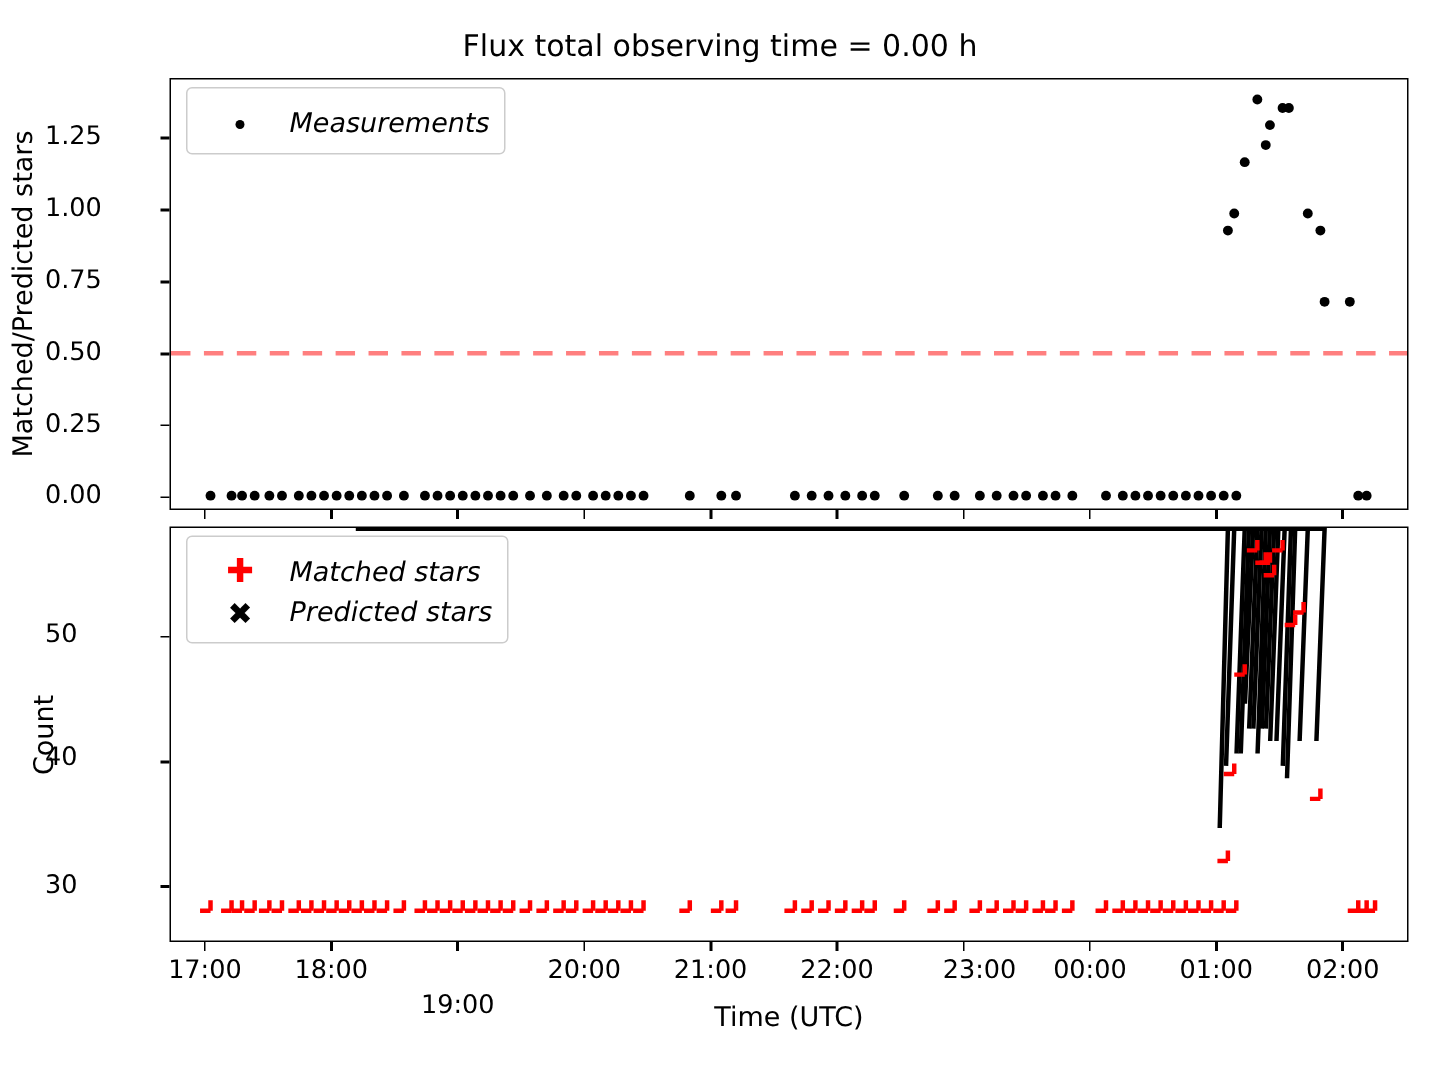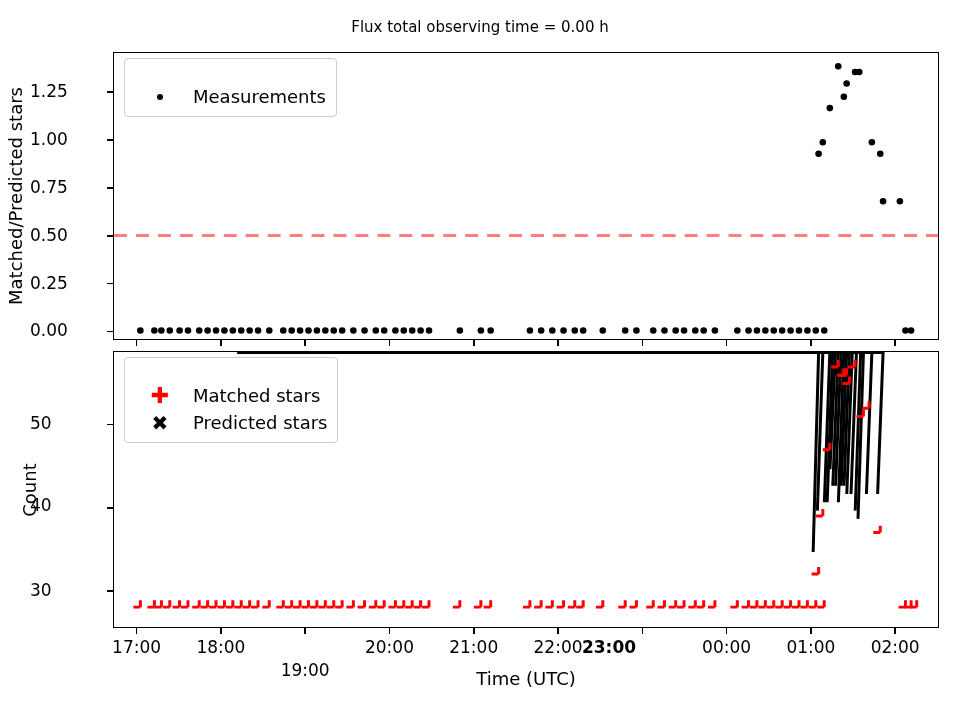--- a/index.html
+++ b/index.html
@@ -1,30 +1,30 @@
 <!DOCTYPE html>
 <html><head>
 <meta charset="utf-8">
 <style>
   html,body{margin:0;padding:0;background:#ffffff;}
   body{width:960px;height:720px;font-family:"DejaVu Sans","Liberation Sans",sans-serif;color:#000;}
   #fig{position:relative;width:960px;height:720px;overflow:hidden;background:#fff;}
-  .title{position:absolute;left:0;top:18px;width:960px;text-align:center;font-size:15px;color:#000;}
+  .title{position:absolute;left:0;top:18px;width:960px;text-align:center;font-size:20px;color:#000;}
   .panel{position:absolute;box-sizing:border-box;border:1.6px solid #000;background:#fff;}
   #panelTop{left:113px;top:52px;width:826px;height:288px;}
   #panelBot{left:113px;top:351px;width:826px;height:277px;}
   .plotsvg{position:absolute;left:0;top:0;width:100%;height:100%;display:block;}
   .ytick,.xtick{position:absolute;font-size:17px;color:#000;white-space:nowrap;}
   .ytick{text-align:left;}
   .xtick{text-align:center;}
   .tickmark{position:absolute;background:#000;}
   .ylabel{position:absolute;font-size:18px;color:#000;transform-origin:0 0;white-space:nowrap;}
   .xlabel{position:absolute;font-size:18px;color:#000;white-space:nowrap;text-align:center;}
   .legend{position:absolute;box-sizing:border-box;border:1px solid #cccccc;border-radius:4px;background:#fff;
-          box-shadow:0 0 0 0 rgba(0,0,0,0);padding:24px 10px 6px 8px;}
+          box-shadow:0 0 0 0 rgba(0,0,0,0);padding:10px 10px 6px 8px;font-style:italic;}
   .legend-row{display:flex;align-items:center;height:27px;}
   .legend-key{width:54px;display:flex;align-items:center;justify-content:center;flex:none;}
   .legend-label{font-size:18px;color:#000;white-space:nowrap;padding-left:6px;}
   .dotkey{width:6px;height:6px;border-radius:50%;background:#000;display:block;}
   .dashkey{width:44px;height:0;border-top:3px dashed #ff7f7f;display:block;}
   .plusglyph{color:#ff0000;font-size:22px;line-height:22px;font-weight:700;}
   .exglyph{color:#000000;font-size:20px;line-height:20px;font-weight:700;}
 </style>
 </head>
 <body>
@@ -278,21 +278,21 @@
       <div class="tickmark" style="left:304.3714285714287px;top:340px;width:1.6px;height:6px;"></div>
       <div class="xtick" style="left:344.4571428571429px;top:637px;width:90px;">20:00</div>
       <div class="tickmark" style="left:388.6571428571429px;top:628px;width:1.6px;height:6px;"></div>
       <div class="tickmark" style="left:388.6571428571429px;top:340px;width:1.6px;height:6px;"></div>
       <div class="xtick" style="left:428.7428571428572px;top:637px;width:90px;">21:00</div>
       <div class="tickmark" style="left:472.9428571428572px;top:628px;width:1.6px;height:6px;"></div>
       <div class="tickmark" style="left:472.9428571428572px;top:340px;width:1.6px;height:6px;"></div>
       <div class="xtick" style="left:513.0285714285715px;top:637px;width:90px;">22:00</div>
       <div class="tickmark" style="left:557.2285714285715px;top:628px;width:1.6px;height:6px;"></div>
       <div class="tickmark" style="left:557.2285714285715px;top:340px;width:1.6px;height:6px;"></div>
-      <div class="xtick" style="left:564px;top:637px;width:90px;font-weight:bold;">23:00</div>
+      <div class="xtick" style="left:608px;top:637px;width:90px;">23:00</div>
       <div class="tickmark" style="left:641.5142857142857px;top:628px;width:1.6px;height:6px;"></div>
       <div class="tickmark" style="left:641.5142857142857px;top:340px;width:1.6px;height:6px;"></div>
       <div class="xtick" style="left:681.6px;top:637px;width:90px;">00:00</div>
       <div class="tickmark" style="left:725.8000000000001px;top:628px;width:1.6px;height:6px;"></div>
       <div class="tickmark" style="left:725.8000000000001px;top:340px;width:1.6px;height:6px;"></div>
       <div class="xtick" style="left:765.8857142857144px;top:637px;width:90px;">01:00</div>
       <div class="tickmark" style="left:810.0857142857144px;top:628px;width:1.6px;height:6px;"></div>
       <div class="tickmark" style="left:810.0857142857144px;top:340px;width:1.6px;height:6px;"></div>
       <div class="xtick" style="left:850.1714285714286px;top:637px;width:90px;">02:00</div>
       <div class="tickmark" style="left:894.3714285714286px;top:628px;width:1.6px;height:6px;"></div>

